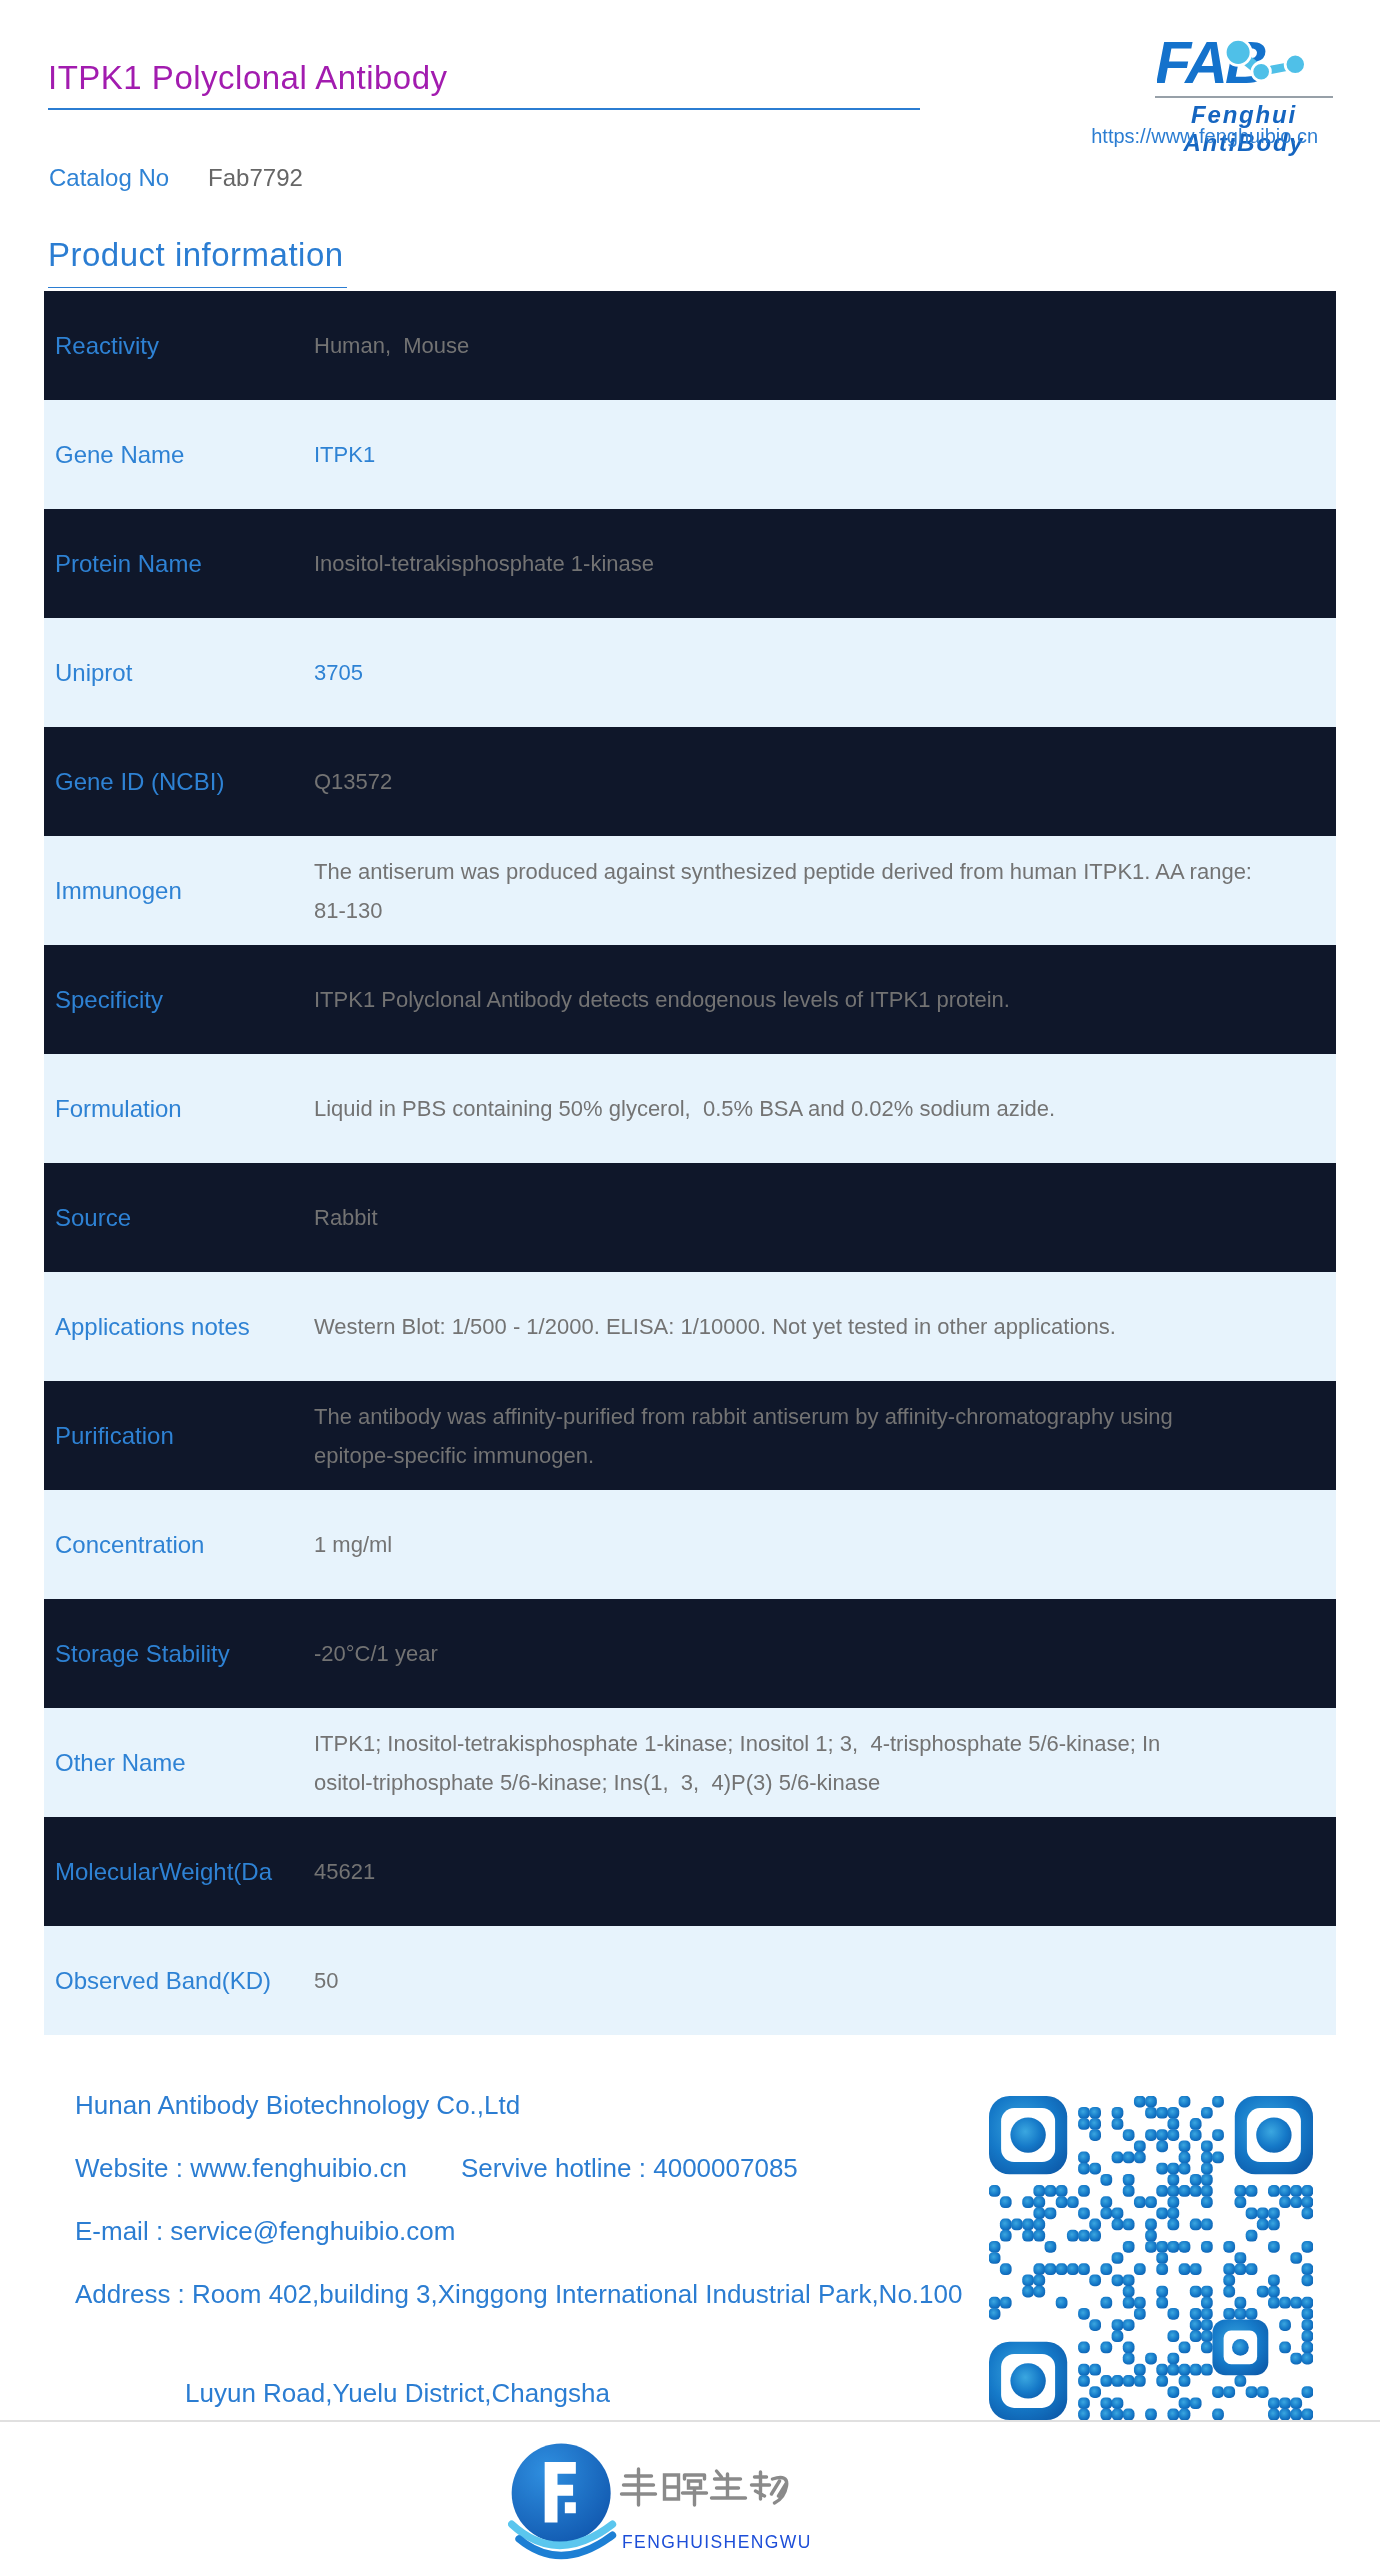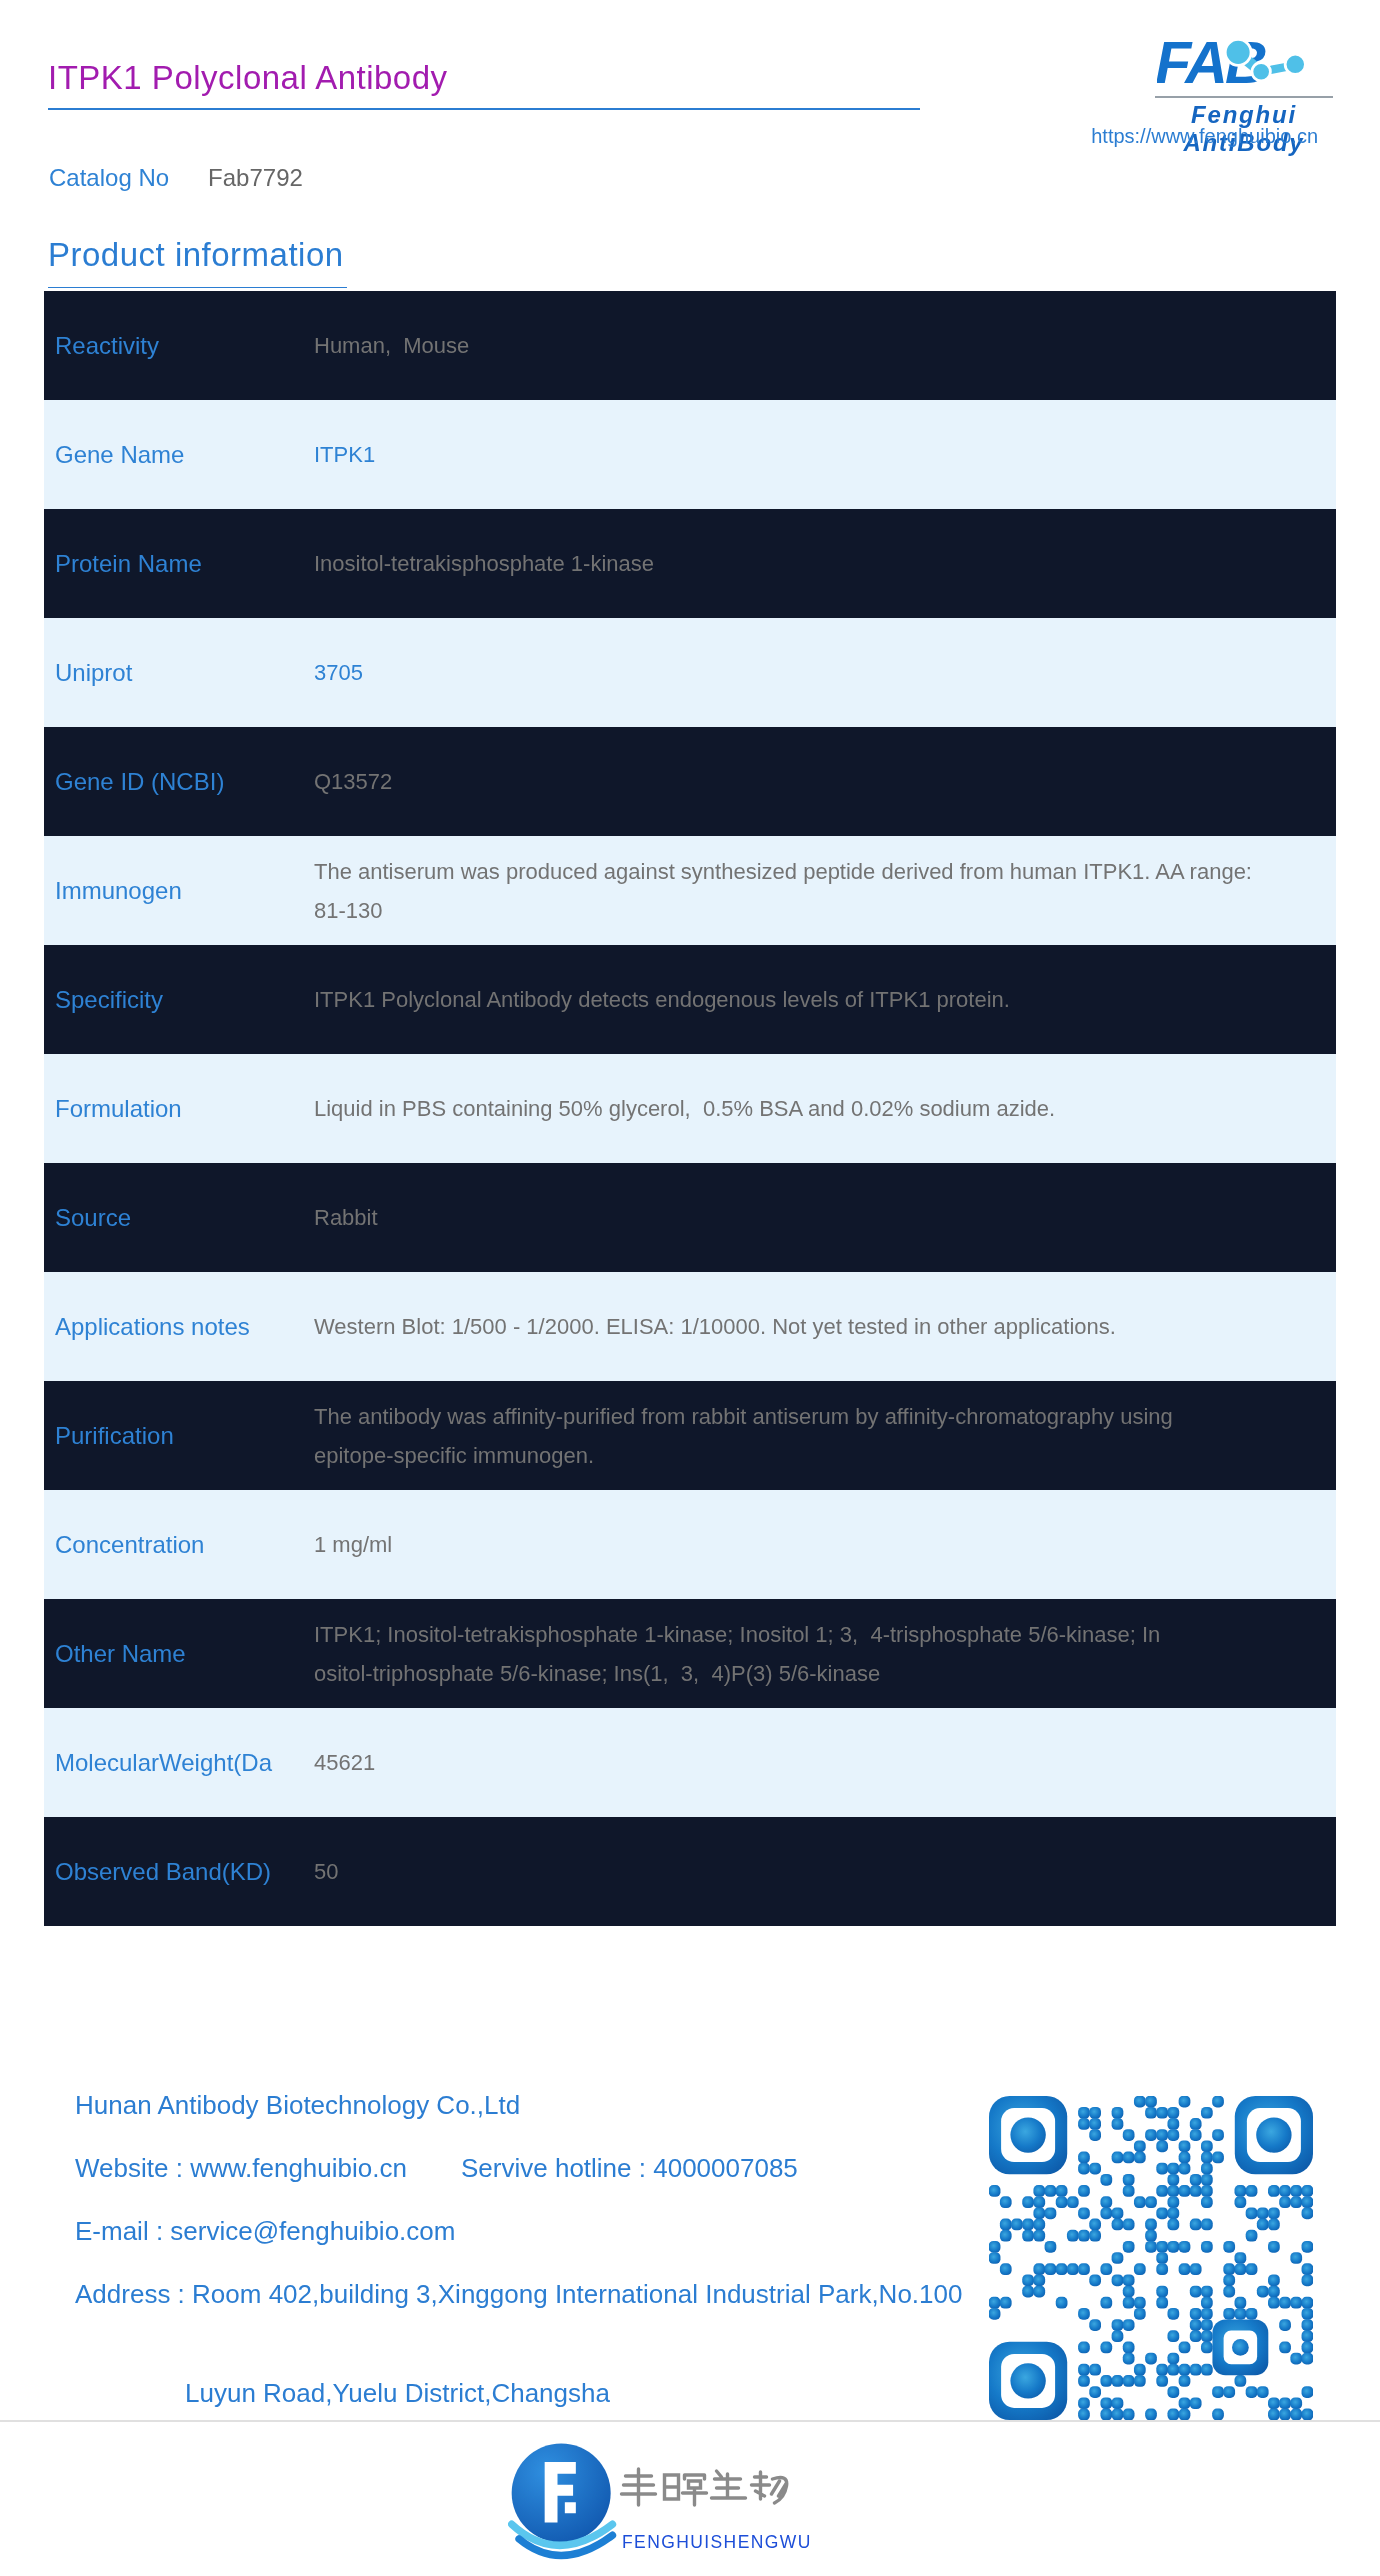--- a/index.html
+++ b/index.html
@@ -120,20 +120,24 @@
       <div class="row-value">Western Blot: 1/500 - 1/2000. ELISA: 1/10000. Not yet tested in other applications.</div>
     </div>
     <div class="trow">
       <div class="row-label">Purification</div>
       <div class="row-value">The antibody was affinity-purified from rabbit antiserum by affinity-chromatography using
 epitope-specific immunogen.</div>
     </div>
     <div class="trow">
       <div class="row-label">Concentration</div>
       <div class="row-value">1 mg/ml</div>
+    </div>
+    <div class="trow">
+      <div class="row-label">Storage Stability</div>
+      <div class="row-value">-20°C/1 year</div>
     </div>
     <div class="trow">
       <div class="row-label">Other Name</div>
       <div class="row-value">ITPK1; Inositol-tetrakisphosphate 1-kinase; Inositol 1; 3,  4-trisphosphate 5/6-kinase; In
 ositol-triphosphate 5/6-kinase; Ins(1,  3,  4)P(3) 5/6-kinase</div>
     </div>
     <div class="trow">
       <div class="row-label">MolecularWeight(Da</div>
       <div class="row-value">45621</div>
     </div>

